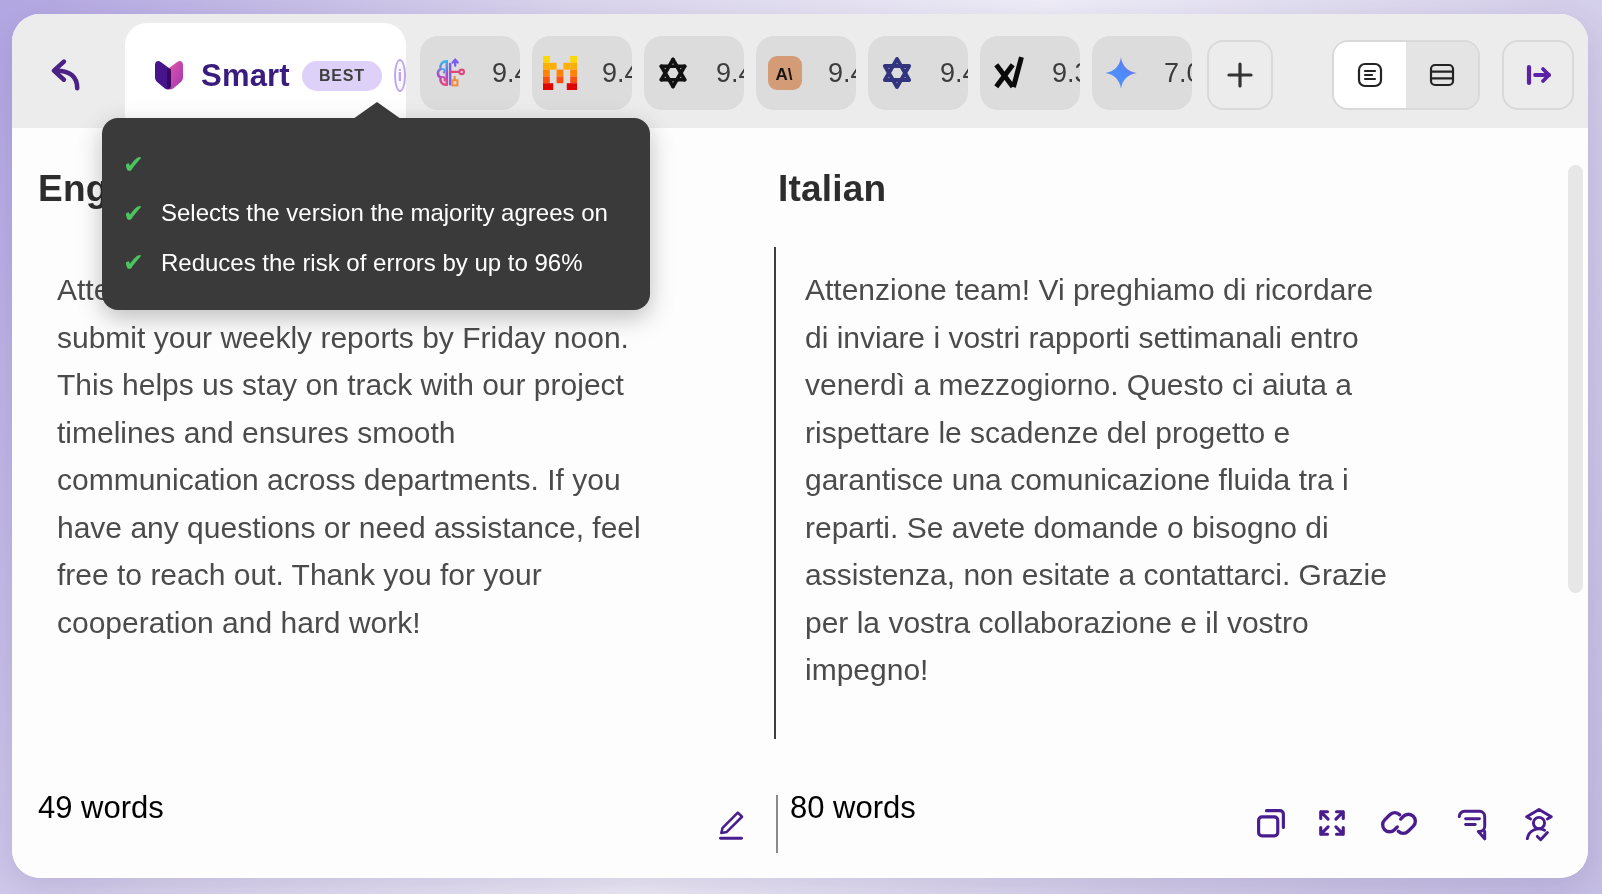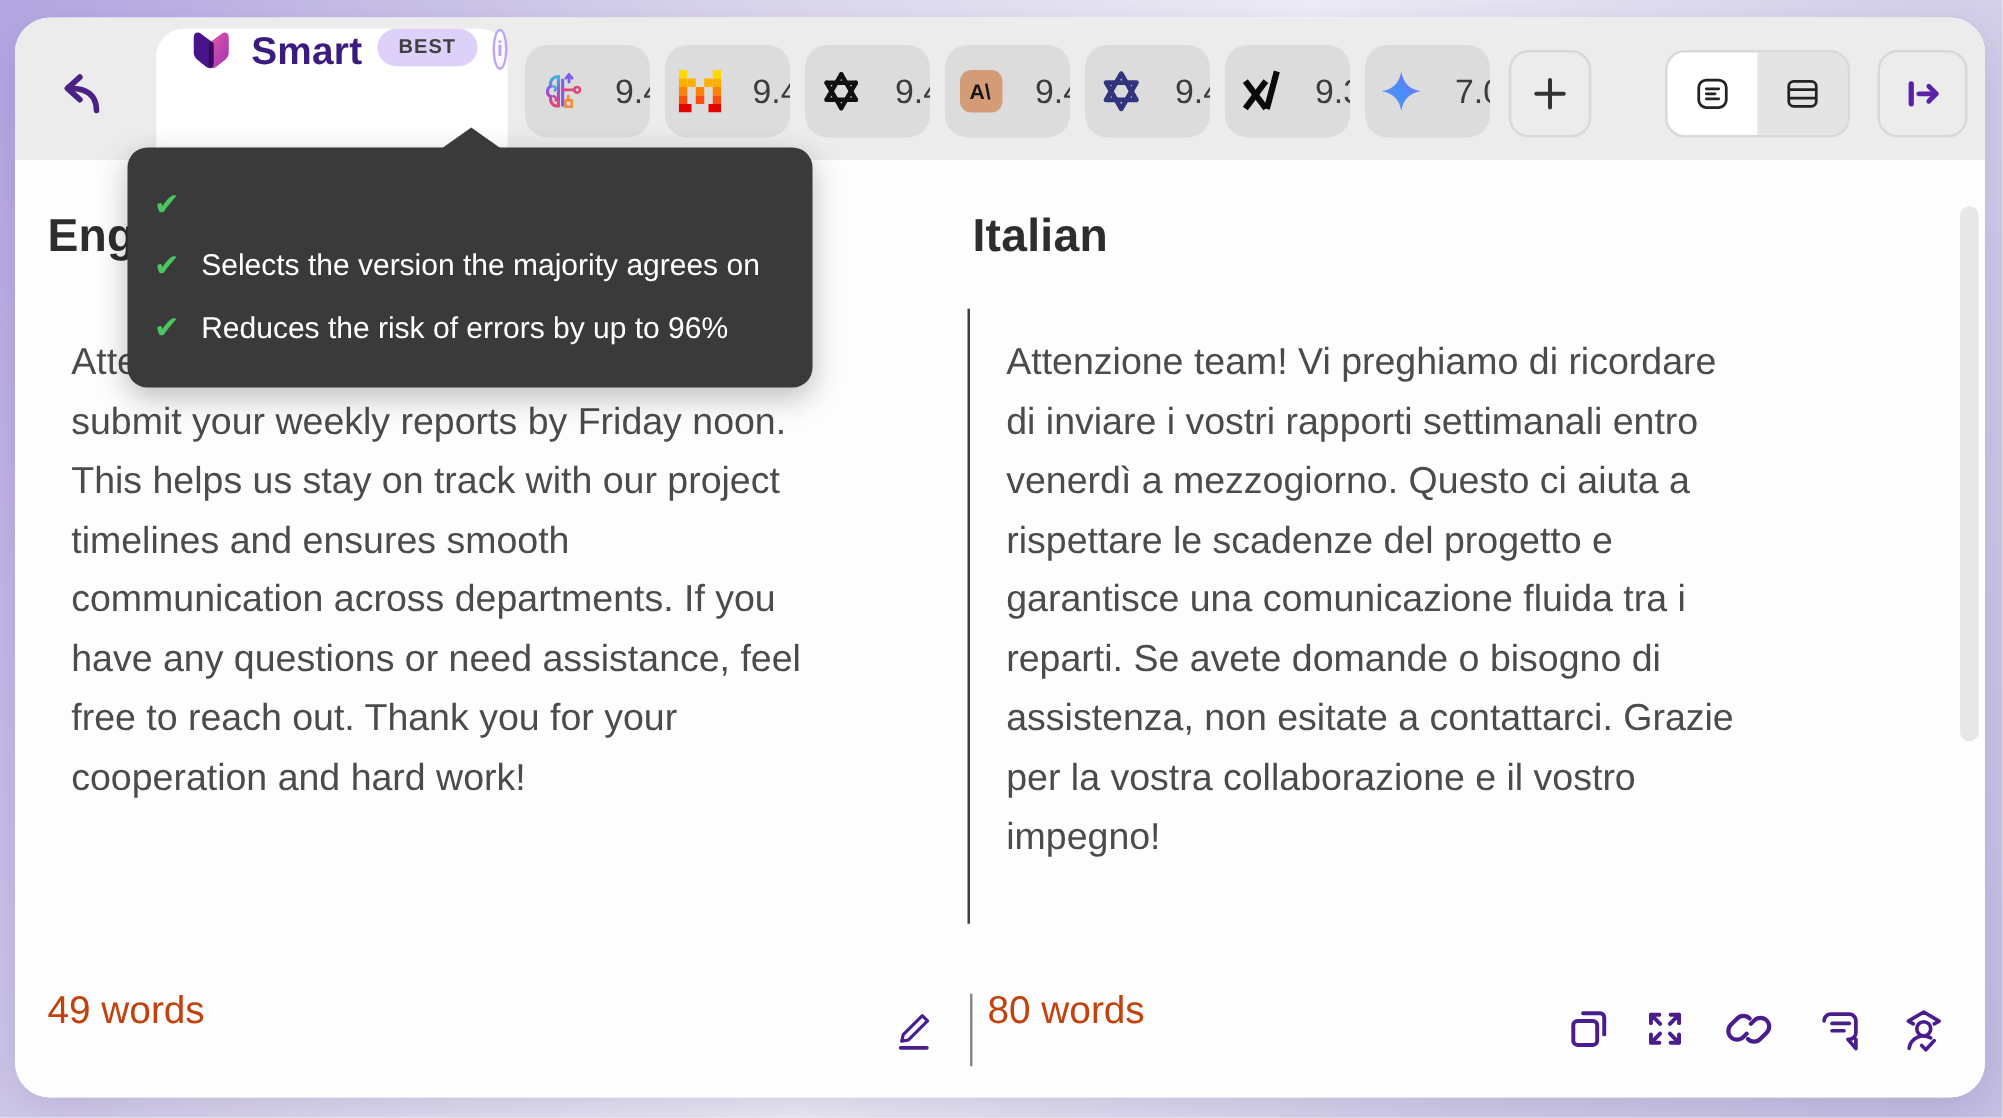--- a/index.html
+++ b/index.html
@@ -15,21 +15,21 @@
     position:absolute;left:12px;top:14px;width:1576px;height:864px;
     background:#fdfdfd;border-radius:28px;overflow:hidden;
     box-shadow:0 10px 40px rgba(60,40,120,.18);
   }
   
   .toolbar{position:absolute;left:0;top:0;width:100%;height:114px;background:#ececec;}
   .back-btn{position:absolute;left:22px;top:36px;width:56px;height:48px;display:flex;align-items:center;justify-content:center;cursor:pointer;}
   .smart-tab{
     position:absolute;left:113px;top:9px;width:281px;height:105px;
     background:#ffffff;border-radius:22px 22px 0 0;
-    display:flex;align-items:flex-start;padding-left:24px;box-sizing:border-box;gap:12px;
+    display:flex;align-items:center;padding-left:24px;box-sizing:border-box;gap:12px;
   }
   .smart-label{font-size:31px;font-weight:700;color:#3a1b7e;letter-spacing:.2px;}
   .best-badge{background:#ddd0f9;color:#404040;font-size:16px;font-weight:700;letter-spacing:.8px;border-radius:999px;padding:7px 17px;line-height:1;}
   .info-icon{width:29px;height:29px;border-radius:50%;border:2.5px solid #bda6ee;color:#bda6ee;display:flex;align-items:center;justify-content:center;font-weight:700;font-size:17px;background:#fbf9ff;}
   .model-tab{
     position:absolute;top:22px;width:100px;height:74px;border-radius:18px;background:#dcdcdc;
     display:flex;align-items:center;gap:25px;padding-left:11px;box-sizing:border-box;
     overflow:hidden;white-space:nowrap;cursor:pointer;
   }
   .model-score{font-size:27px;color:#3c3c3c;}
@@ -54,21 +54,21 @@
     border-left:24px solid transparent;border-right:24px solid transparent;border-bottom:17px solid #3a3a3a;
   }
   .tt-row{display:flex;align-items:center;gap:17px;}
   .tt-check{color:#4cc45f;font-size:25px;line-height:1;}
   .tt-text{color:#ffffff;font-size:24px;line-height:1.1;}
   
   .content{position:absolute;left:0;top:114px;width:100%;height:750px;background:#fdfdfd;}
   .panel-title{position:absolute;font-size:37px;font-weight:700;color:#2d2d2d;letter-spacing:.2px;}
   .panel-text{position:absolute;font-size:30px;line-height:47.5px;color:#4b4b4b;white-space:pre-line;}
   .col-divider{position:absolute;left:762px;top:119px;width:2px;height:492px;background:#3f3f3f;}
-  .word-count{position:absolute;top:662px;font-size:31px;color:#c2410c;text-align:center;}
+  .word-count{position:absolute;top:662px;font-size:31px;color:#000000;text-align:center;}
   .footer-divider{position:absolute;left:764px;top:667px;width:2px;height:58px;background:#8a8a8a;}
   .action-icon{position:absolute;top:676px;width:38px;height:38px;display:flex;align-items:center;justify-content:center;cursor:pointer;}
   .edit-btn{position:absolute;left:697px;top:670px;width:44px;height:48px;display:flex;align-items:center;justify-content:center;cursor:pointer;}
   .scroll-thumb{position:absolute;left:1556px;top:151px;width:15px;height:428px;border-radius:8px;background:#e7e7e7;}
   svg{display:block;}
 </style>
 </head>
 <body>
 
 <div class="window">

